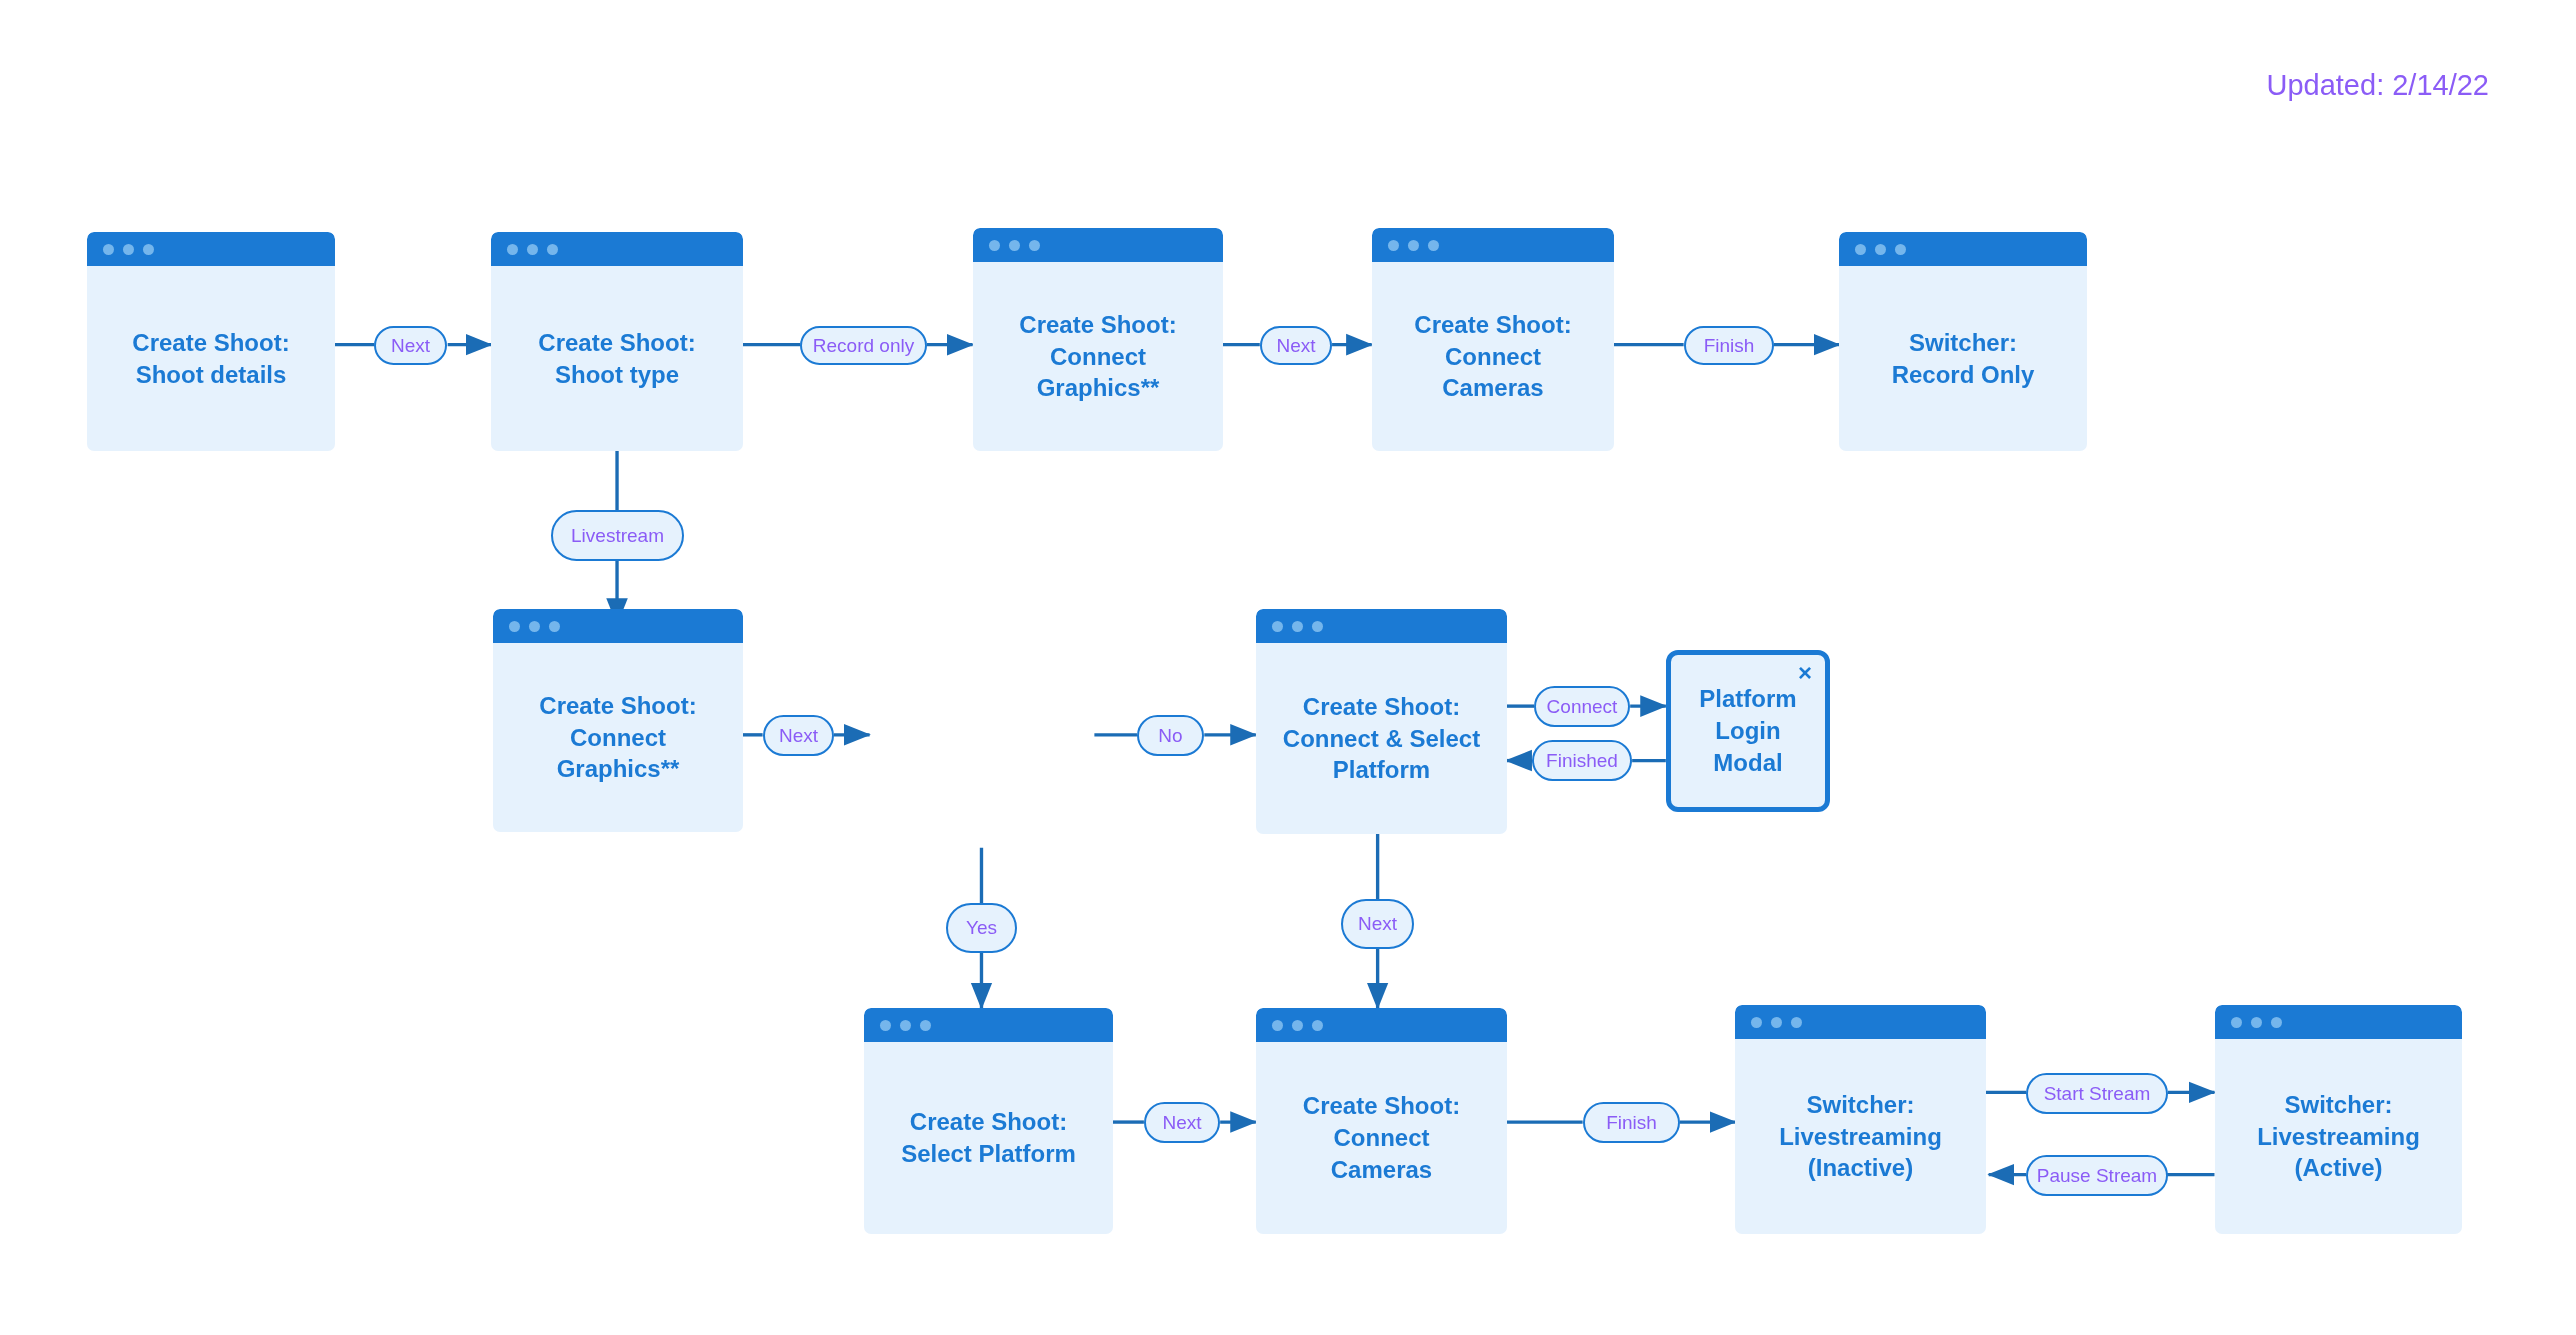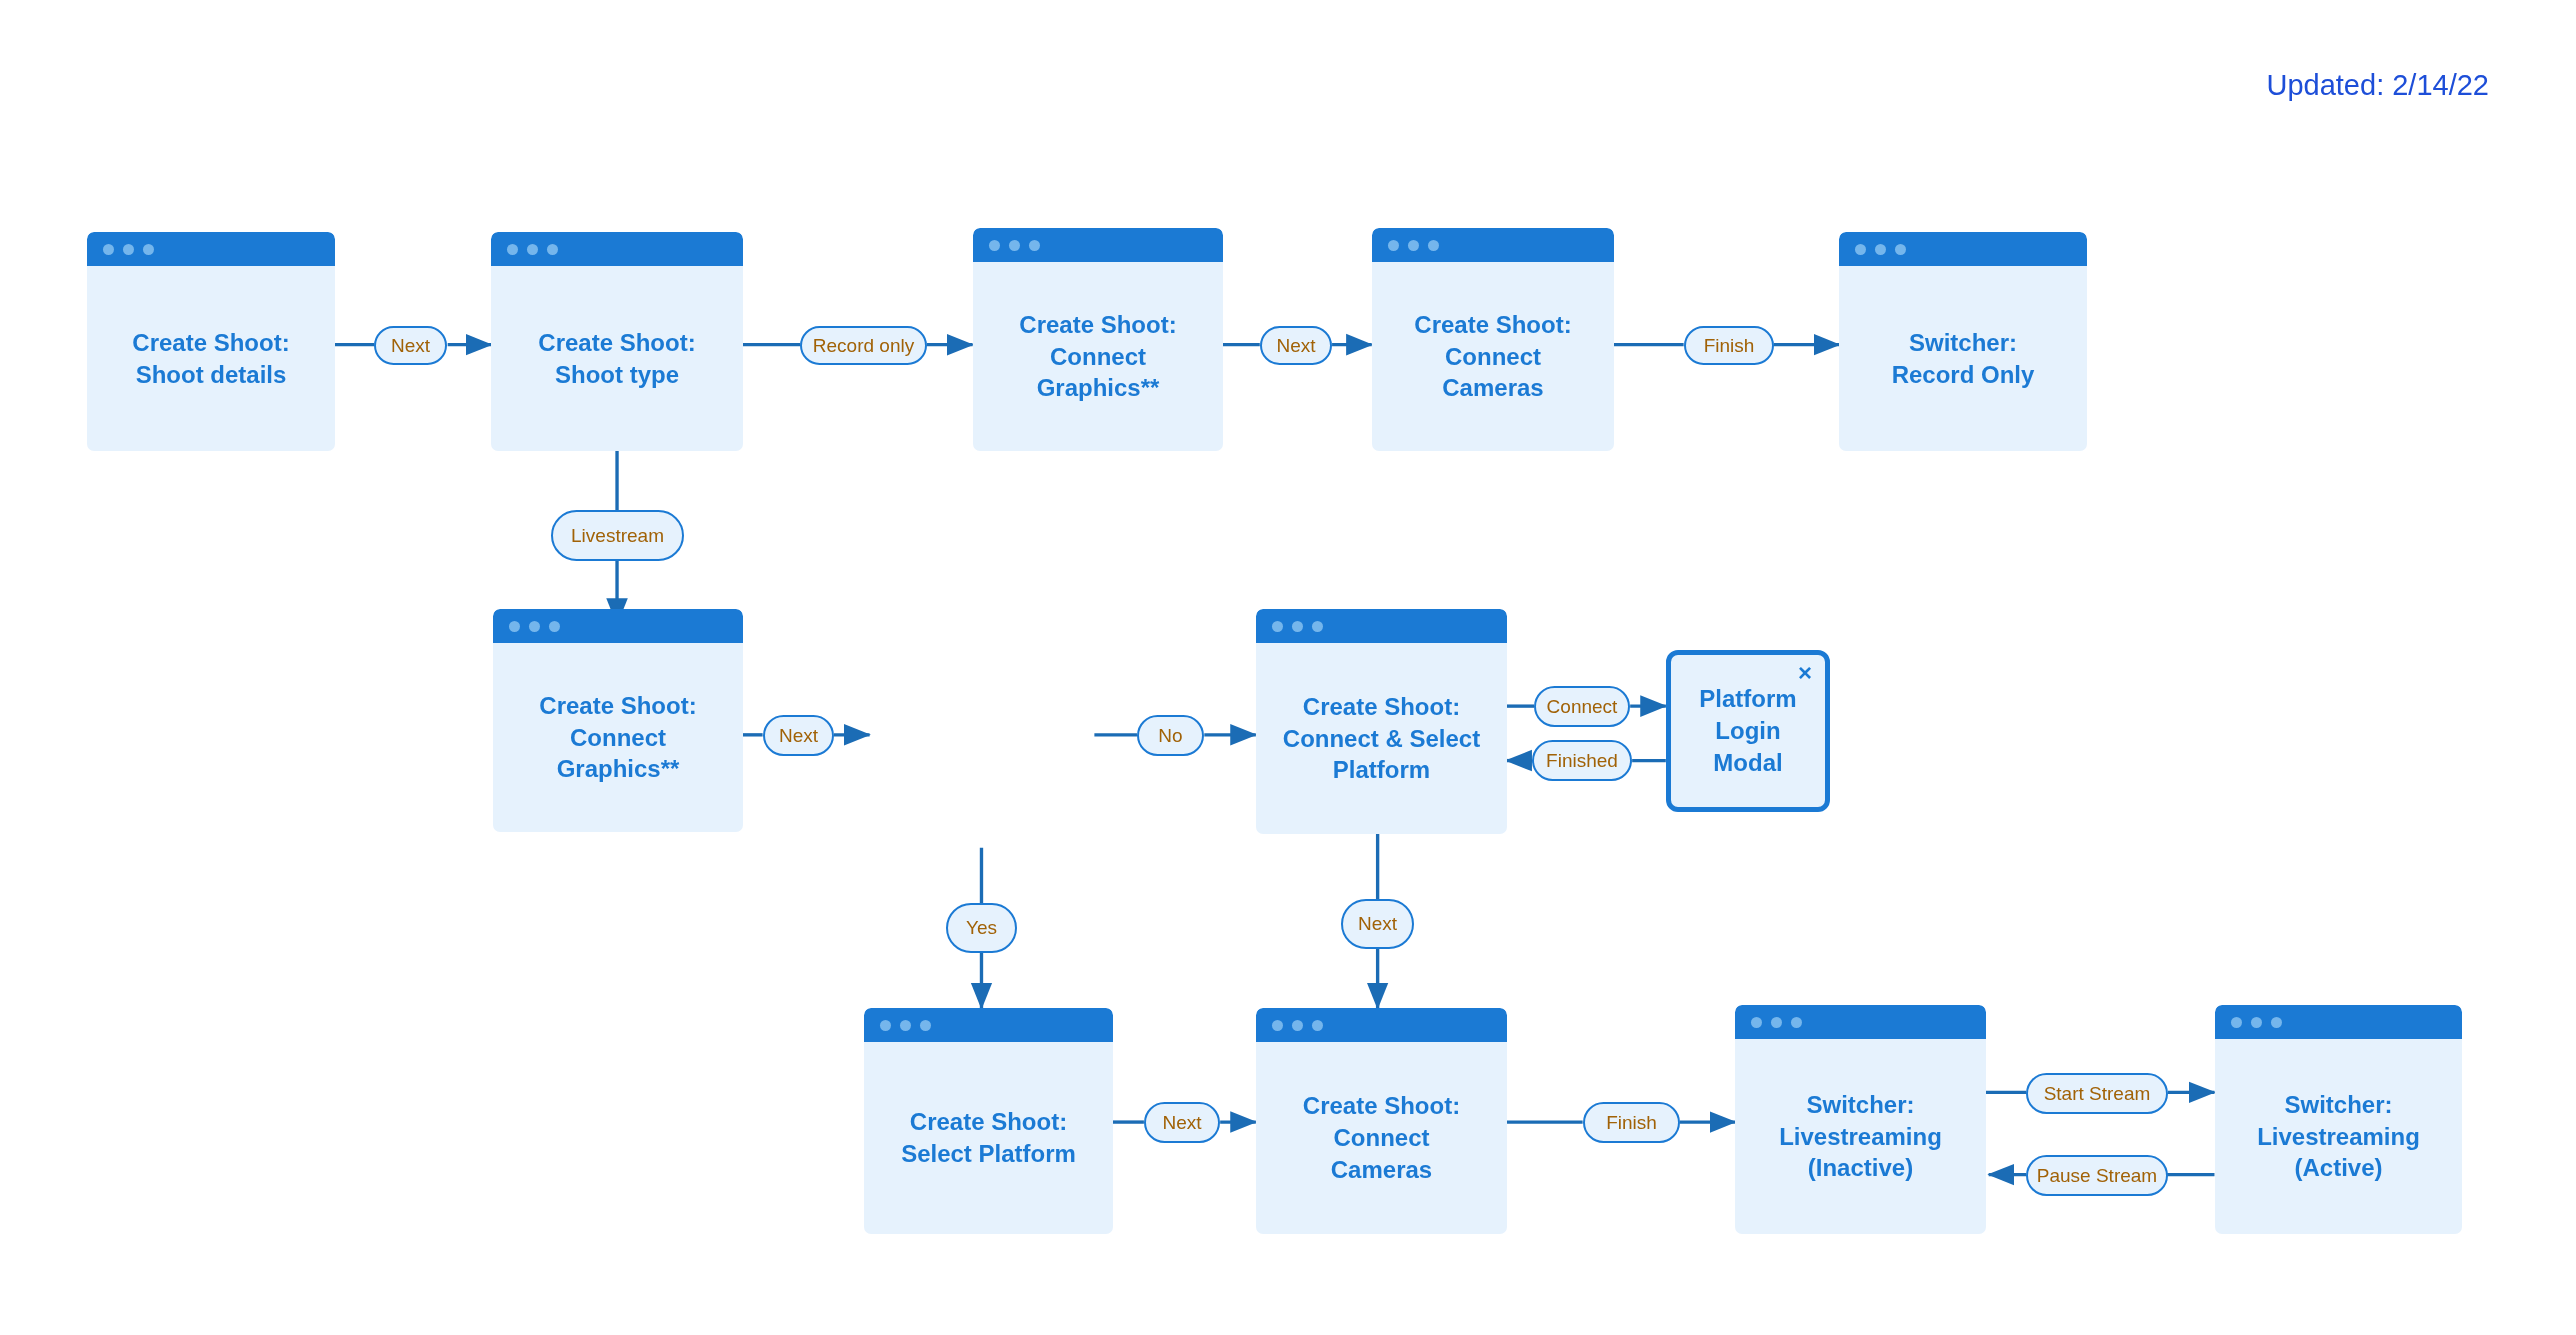--- a/index.html
+++ b/index.html
@@ -25,21 +25,21 @@
     font-weight: bold;
     color: #1b7ad4;
     letter-spacing: -0.2px;
     white-space: nowrap;
   }
   #updated-label {
     position: absolute;
     right: 87px;
     top: 69px;
     font-size: 29px;
-    color: #1d4ed8;
+    color: #8b5cf6;
     white-space: nowrap;
   }
 
   
   #wires {
     position: absolute;
     left: 0; top: 0;
     width: 2576px;
     height: 1335px;
     pointer-events: none;
@@ -140,21 +140,21 @@
   
   .pill {
     position: absolute;
     background: #e6f2fd;
     border: 2.5px solid #1b7ad4;
     border-radius: 989px;
     box-sizing: border-box;
     display: flex;
     align-items: center;
     justify-content: center;
-    color: #a16207;
+    color: #8b5cf6;
     font-size: 19px;
     white-space: nowrap;
     padding: 0 14px;
   }
 </style>
 </head>
 <body>
 
 <div id="canvas">
 

